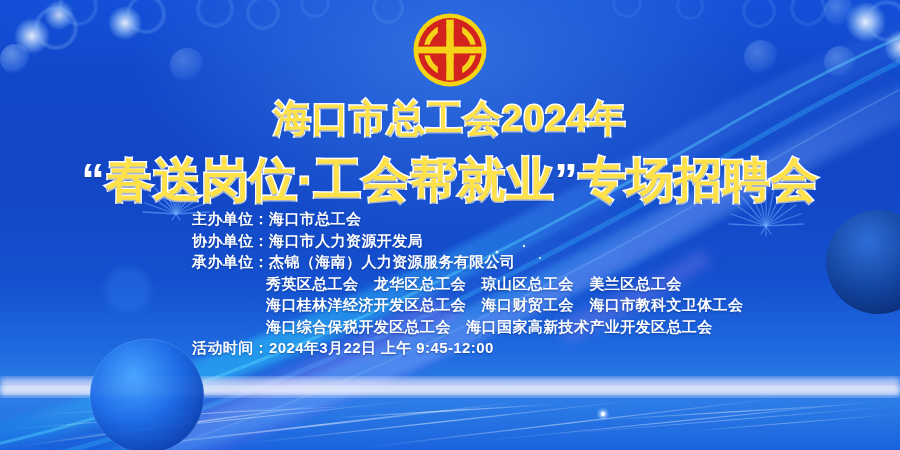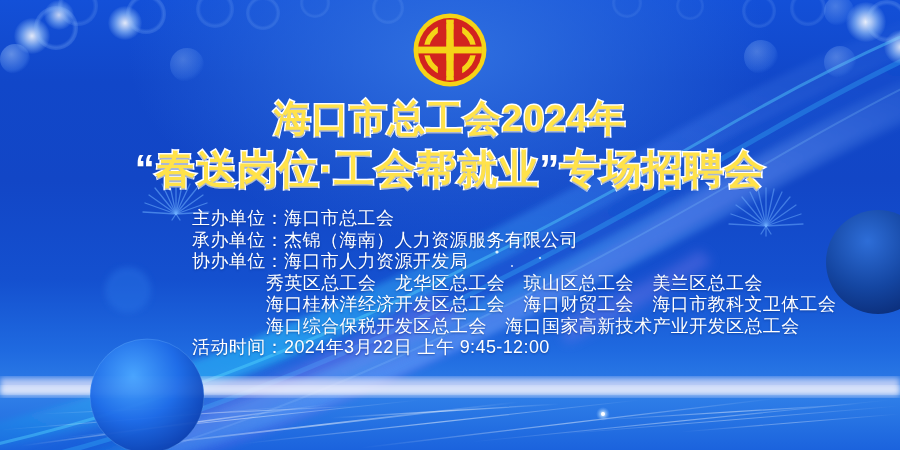--- a/index.html
+++ b/index.html
@@ -24,26 +24,26 @@
   
   #title-block{position:absolute;left:0;right:0;top:100px;text-align:center;}
   .title-line{
     font-family:"Liberation Sans","DejaVu Sans",sans-serif;
     font-weight:bold;color:#FFE24A;letter-spacing:1px;line-height:1.0;
     -webkit-text-stroke:3px #ffffff;
     paint-order:stroke fill;
     text-shadow:0 2px 0 rgba(10,50,140,.35);
   }
   #title-1{font-size:37px;}
-  #title-2{font-size:40px;margin-top:12px;}
+  #title-2{font-size:47px;margin-top:19px;}
   .qt{color:#ffffff;-webkit-text-stroke:0;}
 
   #info-block{
     position:absolute;left:192px;top:208px;width:660px;
-    color:#ffffff;font-weight:normal;font-size:18px;line-height:21.5px;
+    color:#ffffff;font-weight:bold;font-size:15px;line-height:21.5px;
     letter-spacing:.4px;
     text-shadow:0 1px 2px rgba(6,40,120,.55);
   }
   .info-row{white-space:nowrap;}
   .info-row.indent{padding-left:74px;}
   .lbl{display:inline;}
 </style>
 </head>
 <body>
 
@@ -243,21 +243,21 @@
     </svg>
   </div>
 
   <div id="title-block">
     <div class="title-line" id="title-1">海口市总工会2024年</div>
     <div class="title-line" id="title-2"><span class="qt">“</span><span>春送岗位·工会帮就业</span><span class="qt">”</span><span>专场招聘会</span></div>
   </div>
 
   <div id="info-block">
     <div class="info-row"><span class="lbl">主办单位：</span><span>海口市总工会</span></div>
+    <div class="info-row"><span class="lbl">协办单位：</span><span>海口市人力资源开发局</span></div>
     <div class="info-row"><span class="lbl">承办单位：</span><span>杰锦（海南）人力资源服务有限公司</span></div>
-    <div class="info-row"><span class="lbl">协办单位：</span><span>海口市人力资源开发局</span></div>
     <div class="info-row indent"><span>秀英区总工会　龙华区总工会　琼山区总工会　美兰区总工会</span></div>
     <div class="info-row indent"><span>海口桂林洋经济开发区总工会　海口财贸工会　海口市教科文卫体工会</span></div>
     <div class="info-row indent"><span>海口综合保税开发区总工会　海口国家高新技术产业开发区总工会</span></div>
     <div class="info-row"><span class="lbl">活动时间：</span><span>2024年3月22日 上午 9:45-12:00</span></div>
   </div>
 
 </div>
 
 </body></html>

